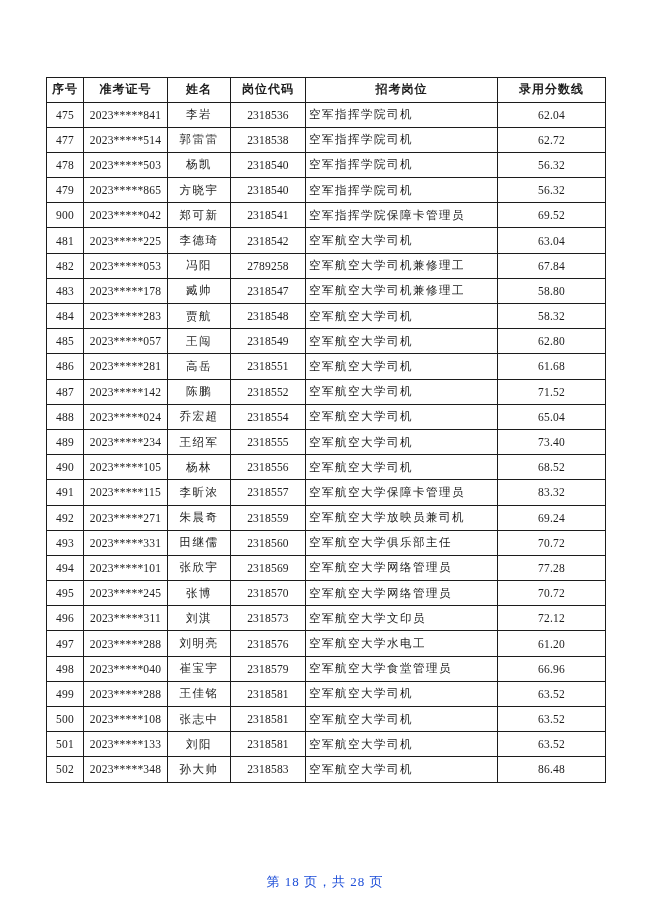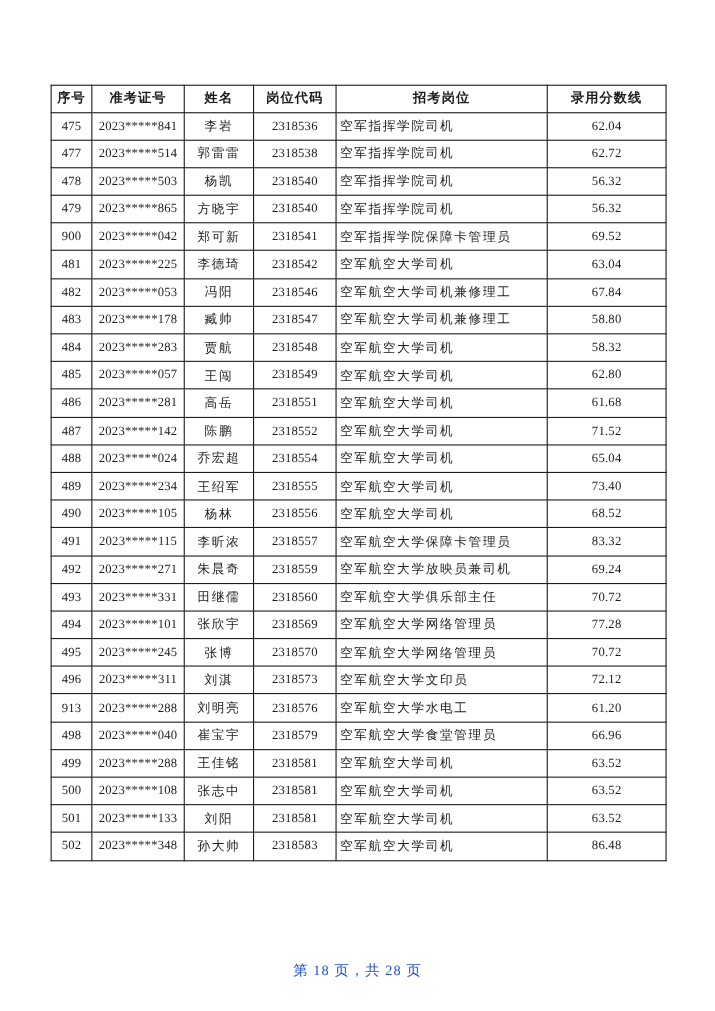--- a/index.html
+++ b/index.html
@@ -135,21 +135,21 @@
           <td class="col-exam_no">2023*****225</td>
           <td class="col-name">李德琦</td>
           <td class="col-code">2318542</td>
           <td class="col-position">空军航空大学司机</td>
           <td class="col-score">63.04</td>
         </tr>
         <tr>
           <td class="col-seq">482</td>
           <td class="col-exam_no">2023*****053</td>
           <td class="col-name">冯阳</td>
-          <td class="col-code">2318546</td>
+          <td class="col-code">2789258</td>
           <td class="col-position">空军航空大学司机兼修理工</td>
           <td class="col-score">67.84</td>
         </tr>
         <tr>
           <td class="col-seq">483</td>
           <td class="col-exam_no">2023*****178</td>
           <td class="col-name">臧帅</td>
           <td class="col-code">2318547</td>
           <td class="col-position">空军航空大学司机兼修理工</td>
           <td class="col-score">58.80</td>
@@ -252,21 +252,21 @@
         </tr>
         <tr>
           <td class="col-seq">496</td>
           <td class="col-exam_no">2023*****311</td>
           <td class="col-name">刘淇</td>
           <td class="col-code">2318573</td>
           <td class="col-position">空军航空大学文印员</td>
           <td class="col-score">72.12</td>
         </tr>
         <tr>
-          <td class="col-seq">913</td>
+          <td class="col-seq">497</td>
           <td class="col-exam_no">2023*****288</td>
           <td class="col-name">刘明亮</td>
           <td class="col-code">2318576</td>
           <td class="col-position">空军航空大学水电工</td>
           <td class="col-score">61.20</td>
         </tr>
         <tr>
           <td class="col-seq">498</td>
           <td class="col-exam_no">2023*****040</td>
           <td class="col-name">崔宝宇</td>

